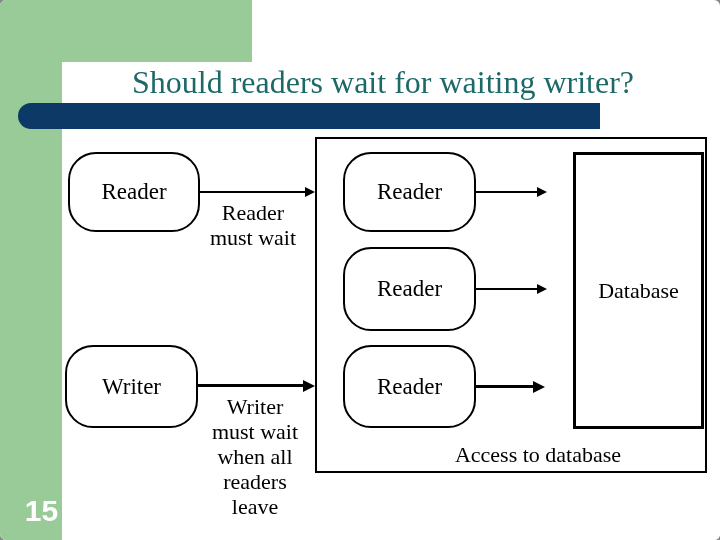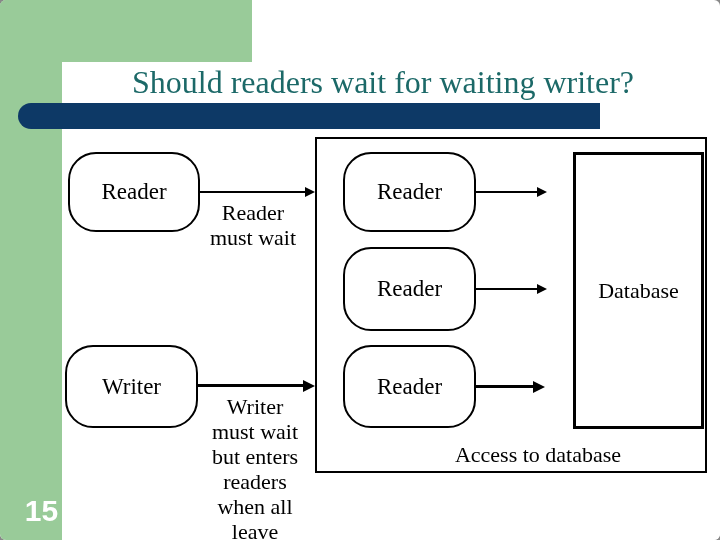--- a/index.html
+++ b/index.html
@@ -102,23 +102,22 @@
     <div class="ahead big h5"></div>
 
     <div class="lbl lbl-reader-wait">
       <div>Reader</div>
       <div>must wait</div>
     </div>
 
     <div class="lbl lbl-writer-wait">
       <div>Writer</div>
       <div>must wait</div>
-      <div>but enters</div>
+      <div>when all</div>
       <div>readers</div>
-      <div>when all</div>
       <div>leave</div>
     </div>
 
     <div class="lbl lbl-access">Access to database</div>
 
   </div>
 
   <div class="page-number">15</div>
 
 </div>

